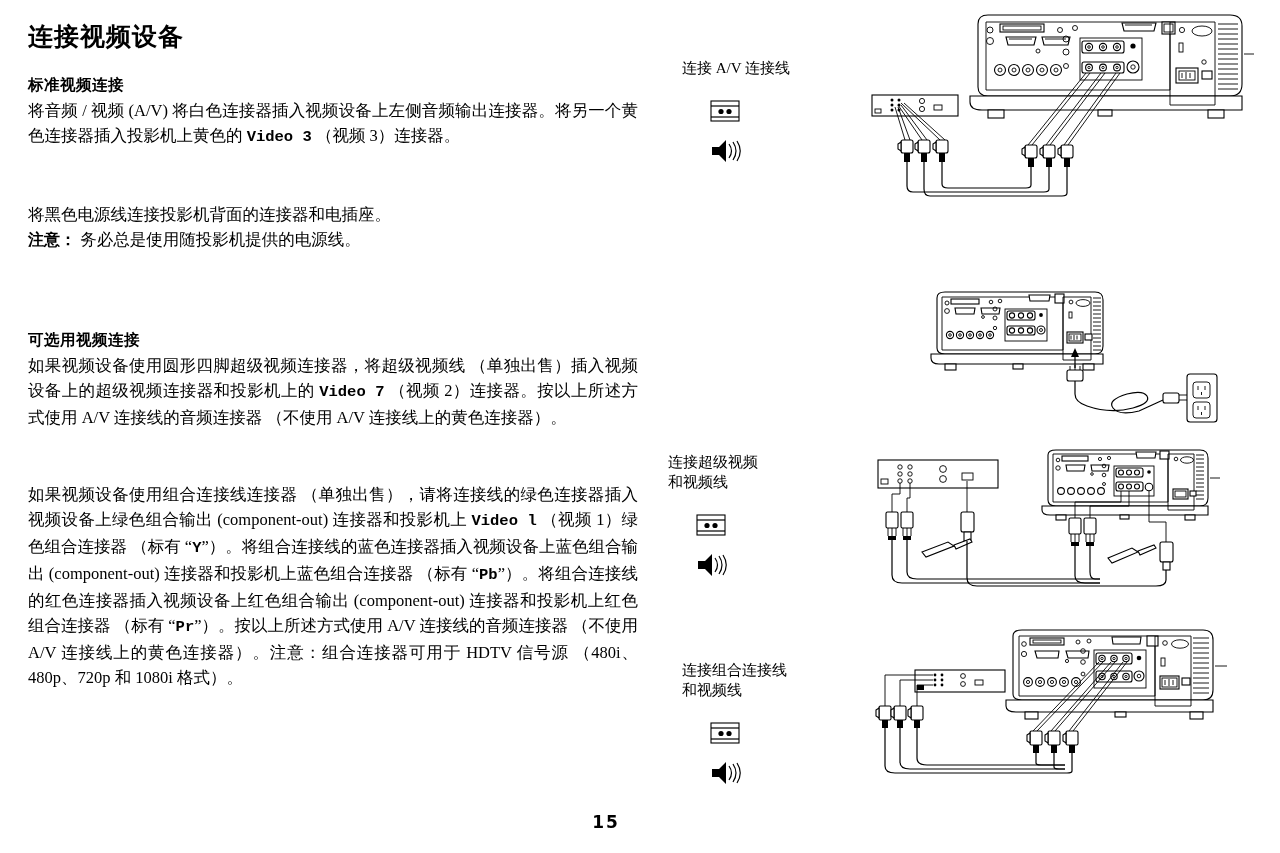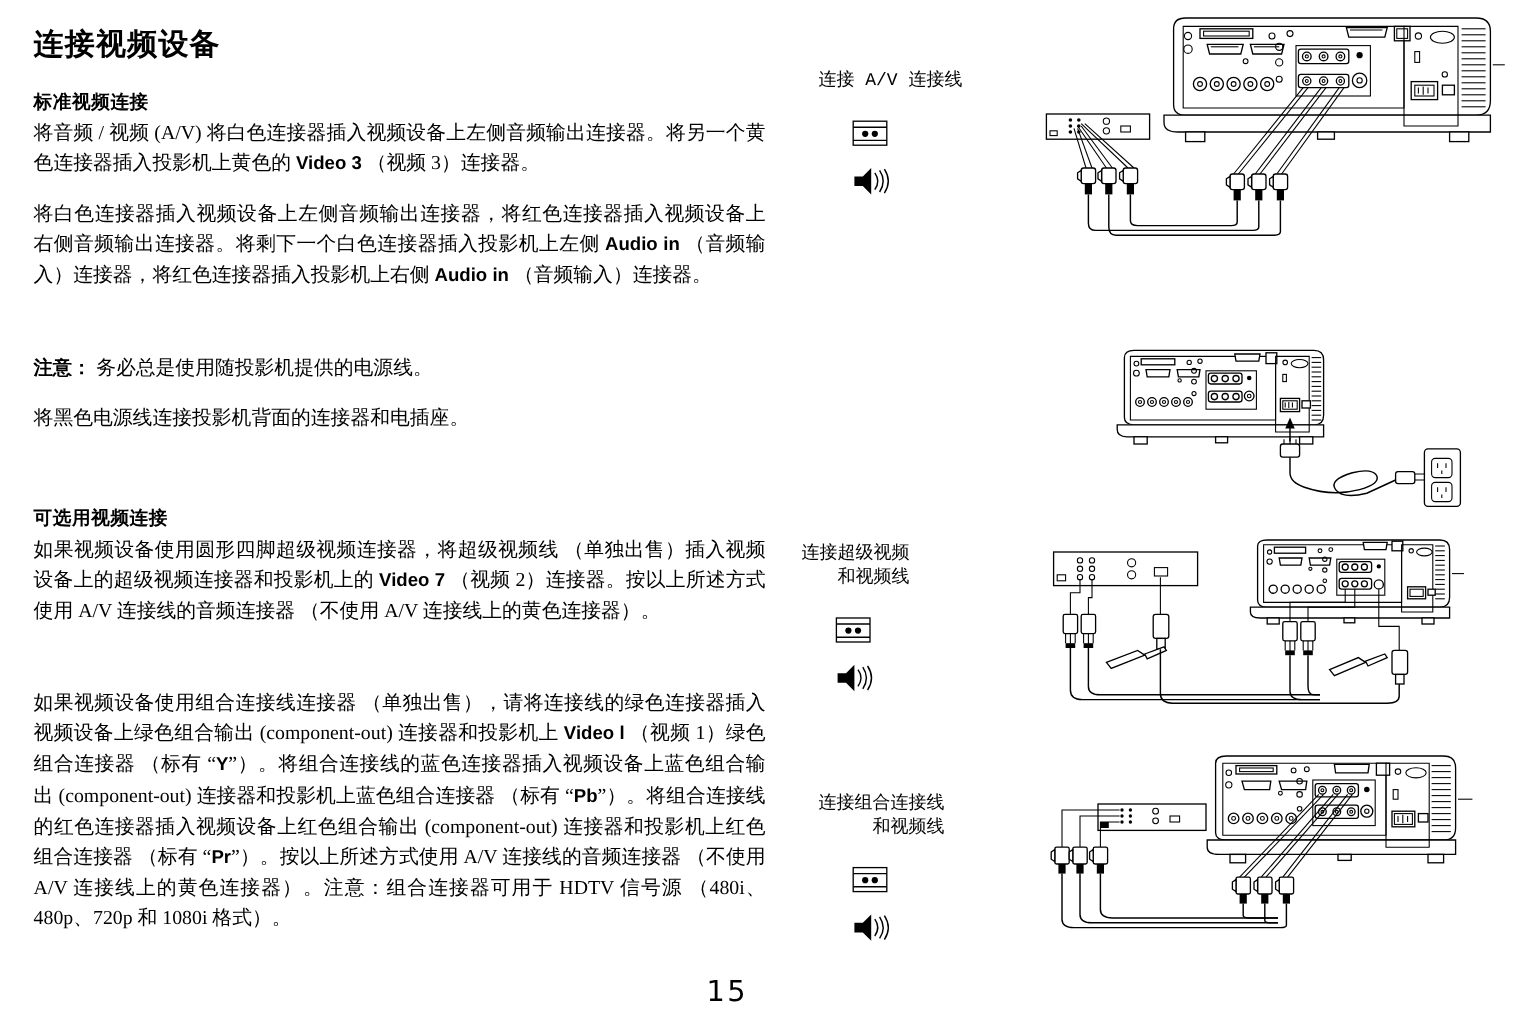--- a/index.html
+++ b/index.html
@@ -19,71 +19,69 @@
   }
   h2.sub{
     font-family:"DejaVu Sans","Liberation Sans",sans-serif;
     font-size:15.5px;font-weight:700;margin:12px 0 2px 0;letter-spacing:.5px;
   }
   p.body{
     font-size:16.5px;line-height:25px;margin:0 0 16px 0;text-align:justify;
     font-family:"Liberation Serif","DejaVu Serif",serif;
   }
   p.tight{margin-bottom:0;}
-  .b{font-family:Liberation Sans, sans-serif;font-weight:700;font-size:15.5px;}
+  .b{font-family:Liberation Mono, monospace;font-weight:700;font-size:15.5px;}
   .bz{font-family:"DejaVu Sans","Liberation Sans",sans-serif;font-weight:700;font-size:16px;}
   .gap-lg{height:50px;}
   .gap-md{height:36px;}
 
   
   .right-col{position:absolute;left:660px;top:0;width:620px;height:853px;}
   .section{position:absolute;}
   .sec-label{
     font-size:15px;line-height:20px;
-    font-family:Liberation Mono, monospace;
+    font-family:Liberation Serif, serif;
     white-space:pre-line;
-    text-align:right;
   }
   .icon-col{margin-top:22px;margin-left:28px;}
   .icon-col .ic{margin-bottom:16px;}
 
   svg{display:block;overflow:visible;}
   .ln{fill:none;stroke:#000;stroke-width:1.2;}
   .ln-t{fill:none;stroke:#000;stroke-width:0.9;}
   .fill-w{fill:#fff;stroke:#000;stroke-width:1.1;}
   .fill-b{fill:#000;stroke:none;}
   .grey{fill:none;stroke:#555;stroke-width:1.1;}
 
   
   .pageno{
     position:absolute;left:0;top:812px;width:1212px;text-align:center;
     font-family:"DejaVu Sans","Liberation Sans",sans-serif;
-    font-size:24px;font-weight:400;letter-spacing:2px;
+    font-size:17px;font-weight:700;letter-spacing:2px;
   }
 </style>
 </head>
 <body>
 
 <div class="page">
 
   <div class="left-col">
 
     <h1 class="title">连接视频设备</h1>
 
     <h2 class="sub">标准视频连接</h2>
 
     <p class="body"><span>将音频 / 视频 (A/V) 将白色连接器插入视频设备上左侧音频输出连接器。将另一个黄色连接器插入投影机上黄色的 </span><span class="b">Video 3</span><span> （视频 3）连接器。</span></p>
 
-    <p class="body"><span>将白色连接器插入视频设备上左侧音频输出连接器，将红色连接器插入视频设备上右侧音频输出连接器。将剩下一个白色连接器插入投影机上左侧 </span><span class="b">Audio in</span><span> （音频输入）连接器，将红色连接器插入投影机上右侧 </span><span class="b">Audio in</span><span> （音频输入）连接器。</span></p>
 
     <div class="gap-md"></div>
 
+    <p class="body tight">将黑色电源线连接投影机背面的连接器和电插座。</p>
+
     <p class="body"><span class="bz">注意：</span><span> 务必总是使用随投影机提供的电源线。</span></p>
-
-    <p class="body tight">将黑色电源线连接投影机背面的连接器和电插座。</p>
 
     <div class="gap-lg"></div>
 
     <h2 class="sub">可选用视频连接</h2>
 
     <p class="body"><span>如果视频设备使用圆形四脚超级视频连接器，将超级视频线 （单独出售）插入视频设备上的超级视频连接器和投影机上的 </span><span class="b">Video 7</span><span> （视频 2）连接器。按以上所述方式使用 A/V 连接线的音频连接器 （不使用 A/V 连接线上的黄色连接器）。</span></p>
 
     <div class="gap-md"></div>
 
     <p class="body"><span>如果视频设备使用组合连接线连接器 （单独出售），请将连接线的绿色连接器插入视频设备上绿色组合输出 (component-out) 连接器和投影机上 </span><span class="b">Video l</span><span> （视频 1）绿色组合连接器 （标有 “</span><span class="b">Y</span><span>”）。将组合连接线的蓝色连接器插入视频设备上蓝色组合输出 (component-out) 连接器和投影机上蓝色组合连接器 （标有 “</span><span class="b">Pb</span><span>”）。将组合连接线的红色连接器插入视频设备上红色组合输出 (component-out) 连接器和投影机上红色组合连接器 （标有 “</span><span class="b">Pr</span><span>”）。按以上所述方式使用 A/V 连接线的音频连接器 （不使用 A/V 连接线上的黄色连接器）。注意：组合连接器可用于 HDTV 信号源 （480i、480p、720p 和 1080i 格式）。</span></p>

